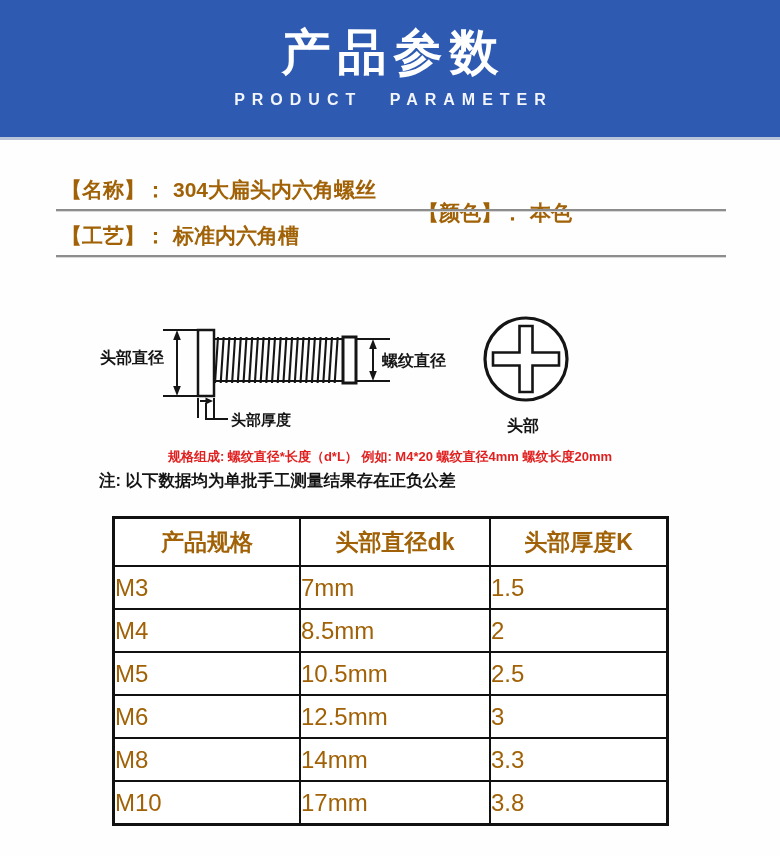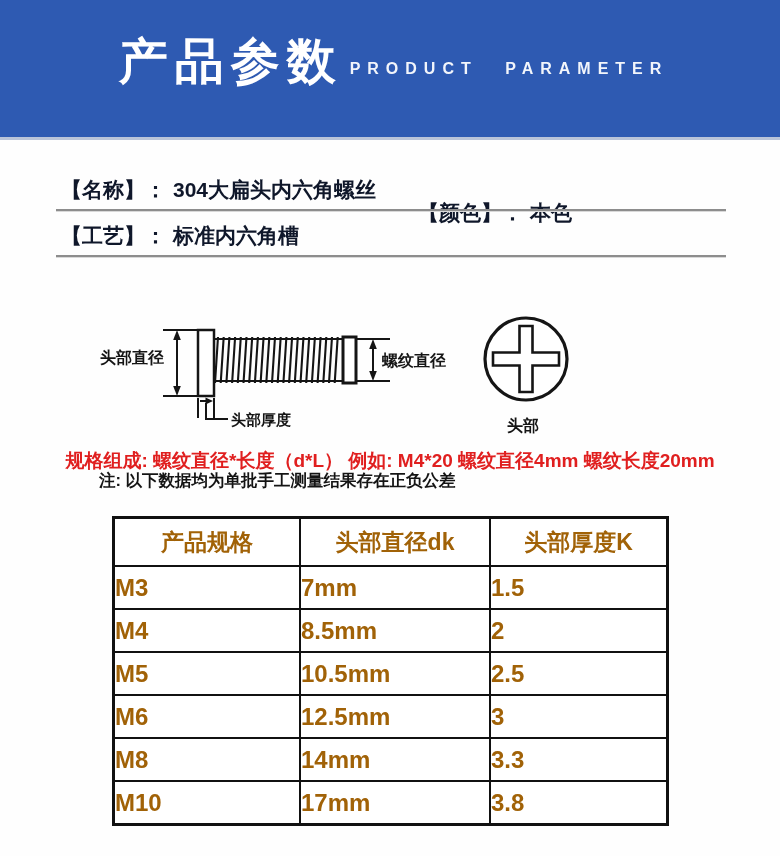--- a/index.html
+++ b/index.html
@@ -8,35 +8,35 @@
     background:#fefefe;
     font-family:"Liberation Sans","DejaVu Sans",sans-serif;
     color:#1c1c1c;
   }
 
   
   .banner{
     position:absolute;left:0;top:0;width:780px;height:140px;
     background:var(--accent,#2e5ab2);
     border-bottom:3px solid #b9c4d9;
-    display:flex;flex-direction:row;align-items:center;justify-content:center;
+    display:flex;flex-direction:column;align-items:center;justify-content:center;
     box-sizing:border-box;
   }
   .banner h1{
     margin:0 0 14px 0;
     font-size:49px;line-height:1;font-weight:700;color:#fff;
     letter-spacing:7px;text-indent:7px;
   }
   .banner .subtitle{
     font-size:16px;font-weight:700;color:#f2f5fb;
     letter-spacing:7px;word-spacing:16px;text-indent:7px;
   }
 
   
-  .info-row{position:absolute;left:0;width:780px;height:28px;font-size:21px;font-weight:700;color:#0f172a;text-decoration:underline;}
+  .info-row{position:absolute;left:0;width:780px;height:28px;font-size:21px;font-weight:700;color:#a16207;text-decoration:underline;}
   .info-row .pair{position:absolute;top:0;white-space:nowrap;display:flex;}
   .info-row .pair .val{margin-left:7px;}
   .row-1{top:176px;}
   .row-2{top:222px;}
   .pair-left{left:61px;}
   .pair-right{left:418px;margin-top:23px;}
   .divider{position:absolute;left:56px;width:670px;height:2px;background:#8d8d8d;border-bottom:1px solid #d9d9d9;}
   .divider-1{top:209px;}
   .divider-2{top:255px;}
 
@@ -44,21 +44,21 @@
   .diagram{position:absolute;left:80px;top:300px;width:560px;height:148px;}
   .diagram text{
     font-family:"Liberation Sans","DejaVu Sans",sans-serif;
     font-weight:700;fill:#151515;
   }
   .dline{stroke:#151515;fill:none;}
 
   
   .spec-line{
     position:absolute;left:0;top:448px;width:780px;
-    text-align:center;font-size:19px;font-weight:700;
+    text-align:center;font-size:13px;font-weight:700;
     color:var(--spec-red,#e01f1f);white-space:nowrap;
   }
   .measure-note{
     position:absolute;left:99px;top:470px;
     font-size:16.5px;font-weight:700;color:#141414;white-space:nowrap;
   }
 
   
   .spec-table{
     position:absolute;left:112px;top:516px;
@@ -67,21 +67,21 @@
   }
   .spec-table th,.spec-table td{
     border:2.5px solid #111;
     vertical-align:middle;
     padding:0;color:#a16207;
   }
   .spec-table{border:3px solid #111;}
   .spec-table th{width:184px;height:46px;font-size:23px;font-weight:700;}
   .spec-table th.c2{width:188px;}
   .spec-table th.c3{width:175px;}
-  .spec-table td{height:41px;font-size:24px;font-weight:700;}
+  .spec-table td{height:41px;font-size:24px;font-weight:400;}
 </style>
 </head>
 <body>
 
 <div class="page">
 
   <header class="banner">
     <h1>产品参数</h1>
     <div class="subtitle">PRODUCT PARAMETER</div>
   </header>

